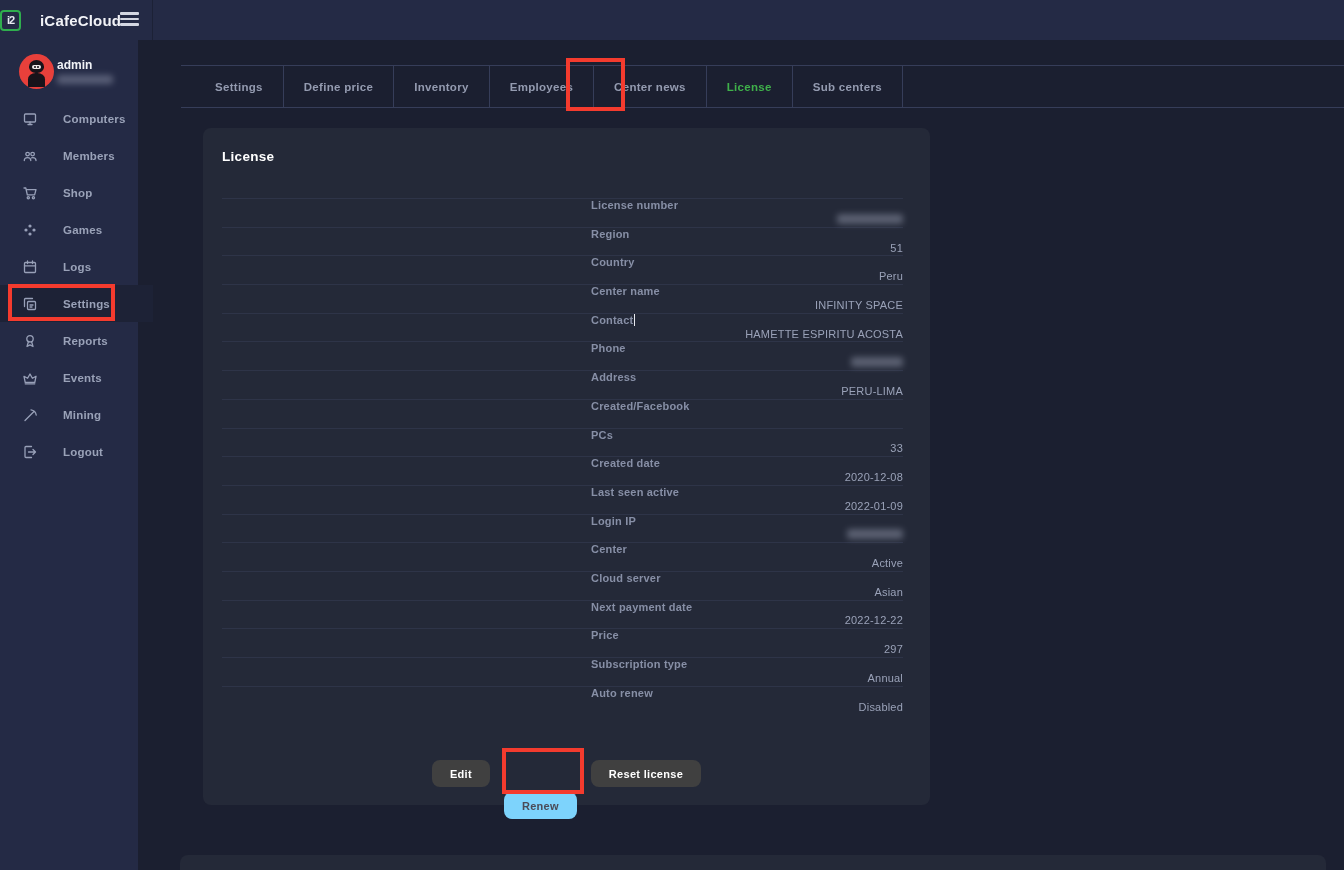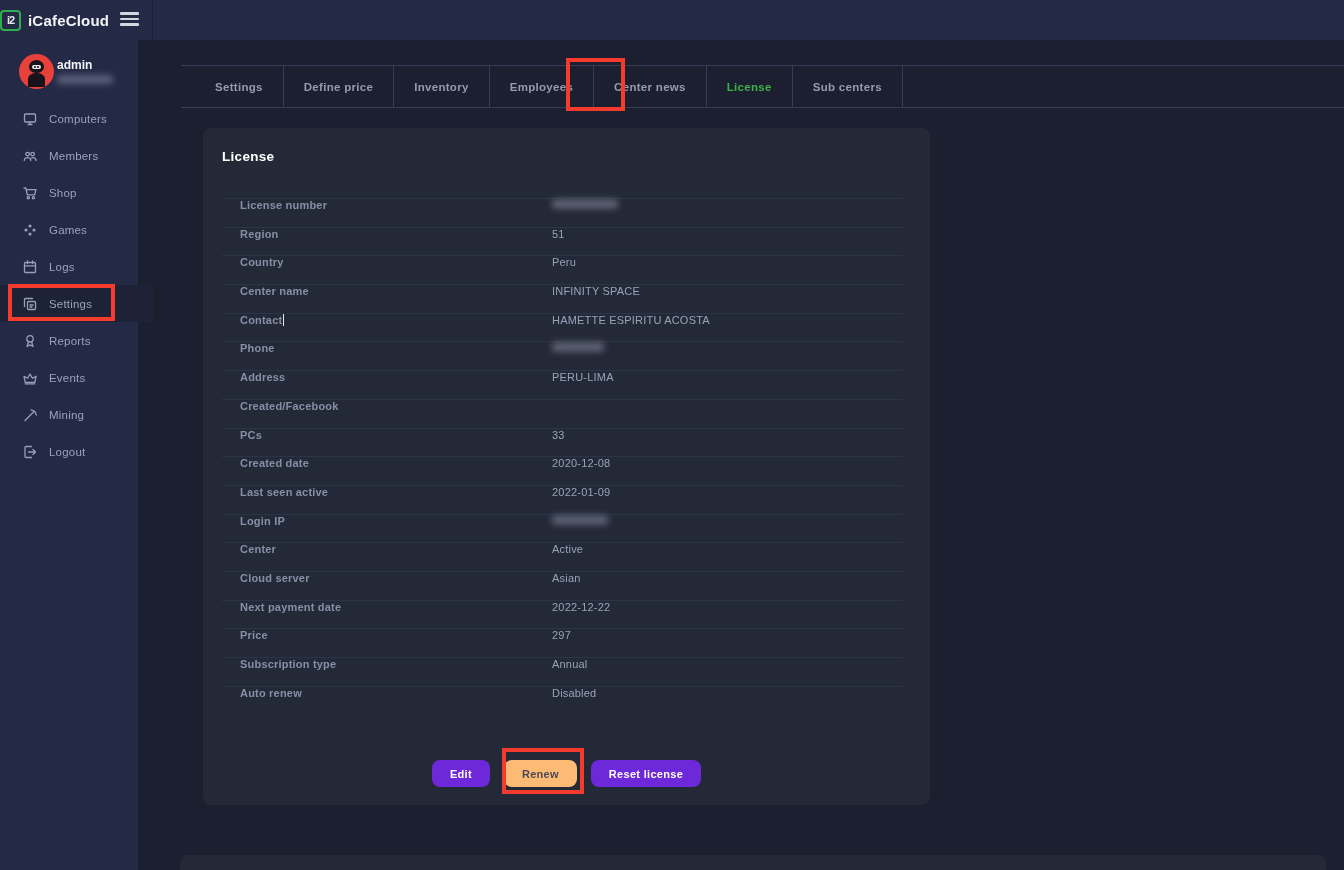--- a/index.html
+++ b/index.html
@@ -3,21 +3,21 @@
 <meta charset="utf-8">
 <style>
   * { margin:0; padding:0; box-sizing:border-box; }
   html,body { width:1344px; height:870px; overflow:hidden; }
   body { font-family:"Liberation Sans", sans-serif; background:#1b1f30; position:relative; }
 
   
   .header { position:absolute; left:0; top:0; width:1344px; height:40px; background:#242a45; display:flex; align-items:center; }
   .logo-zone { width:153px; height:40px; display:flex; align-items:center; position:relative; border-right:1px solid #1c2136; }
   .logo-badge { width:21px; height:21px; border:2px solid #2fae4e; border-radius:4px; color:#e9ecf2; font-size:11px; font-weight:bold; display:flex; align-items:center; justify-content:center; letter-spacing:-1px; }
-  .logo-text { color:#f2f3f7; font-size:15px; font-weight:bold; margin-left:7px; letter-spacing:.2px; }
+  .logo-text { color:#f2f3f7; font-size:15px; font-weight:bold; margin-left:19px; letter-spacing:.2px; }
   .hamburger { position:absolute; right:13px; top:12px; width:19px; cursor:pointer; }
   .hamburger span { display:block; height:2.5px; background:#d4d7e2; border-radius:1px; margin-bottom:3px; }
   .hamburger span:last-child { margin-bottom:0; }
 
   
   .sidebar { position:absolute; left:0; top:40px; width:138px; height:830px; background:#242a45; }
   .user-block { position:relative; height:60px; }
   .avatar { position:absolute; left:19px; top:14px; width:35px; height:35px; border-radius:50%; background:#e8403b; overflow:hidden; }
   .n-head { position:absolute; left:10px; top:6px; width:15px; height:13px; background:#18131a; border-radius:50% 50% 45% 45%; }
   .n-band { position:absolute; left:13px; top:11px; width:9px; height:4px; background:#efe9ea; border-radius:2px; }
@@ -25,41 +25,41 @@
   .n-eye.l { left:2px; } .n-eye.r { right:2px; }
   .n-body { position:absolute; left:9px; top:19px; width:17px; height:14px; background:#18131a; border-radius:45% 45% 0 0; }
   .user-name { position:absolute; left:57px; top:18px; color:#f0f2f6; font-size:12px; font-weight:bold; }
   .user-sub { position:absolute; left:57px; top:35px; width:56px; height:9px; background:#9aa0b4; opacity:.45; border-radius:3px; filter:blur(3px); }
 
   .menu { position:absolute; left:0; top:60px; width:153px; }
   .menu-item { height:37px; display:flex; align-items:center; padding-left:22px; cursor:pointer; color:#98a0b8; }
   .menu-item.active { background:#1d2236; }
   .menu-item .icon { width:16px; height:16px; display:flex; align-items:center; justify-content:center; }
   .menu-item .icon svg { width:16px; height:16px; }
-  .menu-item .label { margin-left:11px; font-size:11.5px; font-weight:normal; color:#9aa2b8; letter-spacing:.2px; }
+  .menu-item .label { margin-left:25px; font-size:11.5px; font-weight:bold; color:#9aa2b8; letter-spacing:.2px; }
 
   
   .tabbar { position:absolute; left:181px; top:65px; width:1163px; height:43px; border-top:1px solid #363d59; border-bottom:1px solid #363d59; display:flex; padding-left:14px; }
   .tab { height:100%; display:flex; align-items:center; padding:0 20px; border-right:1px solid #363d59; color:#949bb0; font-size:11.5px; font-weight:bold; letter-spacing:.3px; cursor:pointer; white-space:nowrap; }
   .tab.active { color:#3fb04a; }
 
   
   .card { position:absolute; left:203px; top:128px; width:727px; height:677px; background:#242938; border-radius:8px; }
   .card-title { position:absolute; left:19px; top:21px; color:#ffffff; font-size:13.5px; font-weight:bold; letter-spacing:.3px; }
   .lic-table { position:absolute; left:19px; top:70px; width:681px; }
-  .lic-row { height:28.7px; border-top:1px solid #2e3448; display:flex; align-items:flex-start; }
+  .lic-row { height:28.7px; border-top:1px solid #2e3448; display:flex; align-items:flex-end;flex-direction:column; }
   .row-label { width:330px; padding-left:18px; font-size:11px; font-weight:bold; color:#878fa6; letter-spacing:.2px; display:flex; align-items:center; }
   .row-value { flex:1; font-size:11px; color:#9aa2b8; letter-spacing:.2px; display:flex; align-items:center; }
   .caret { display:inline-block; width:1px; height:12px; background:#e8eaf0; margin-left:1px; }
   .redacted { height:10px; background:#878da0; opacity:.55; border-radius:3px; filter:blur(3px); }
 
   .btn-row { position:absolute; left:0; top:632px; width:727px; display:flex; justify-content:center; gap:14px; }
   .btn { height:27px; border:none; border-radius:8px; padding:0 18px; font-family:"Liberation Sans",sans-serif; font-size:11px; font-weight:bold; letter-spacing:.3px; cursor:pointer; }
-  .btn-blue { background:#6d28d9; color:#ffffff; }
-  .btn-yellow { background:#fdba74; color:#4b4b57; }
+  .btn-blue { background:#404040; color:#ffffff; }
+  .btn-yellow { background:#7dd3fc; color:#4b4b57;margin-top:32px; }
 
   
   .bottom-card { position:absolute; left:180px; top:855px; width:1146px; height:40px; background:#242938; border-radius:8px 8px 0 0; }
 
   
   .ann { position:absolute; border:4px solid #f43b2e; z-index:20; pointer-events:none; }
   .ann-settings { left:8px; top:284px; width:107px; height:37px; }
   .ann-license-tab { left:566px; top:58px; width:59px; height:53px; }
   .ann-renew { left:502px; top:748px; width:82px; height:46px; }
 </style>

